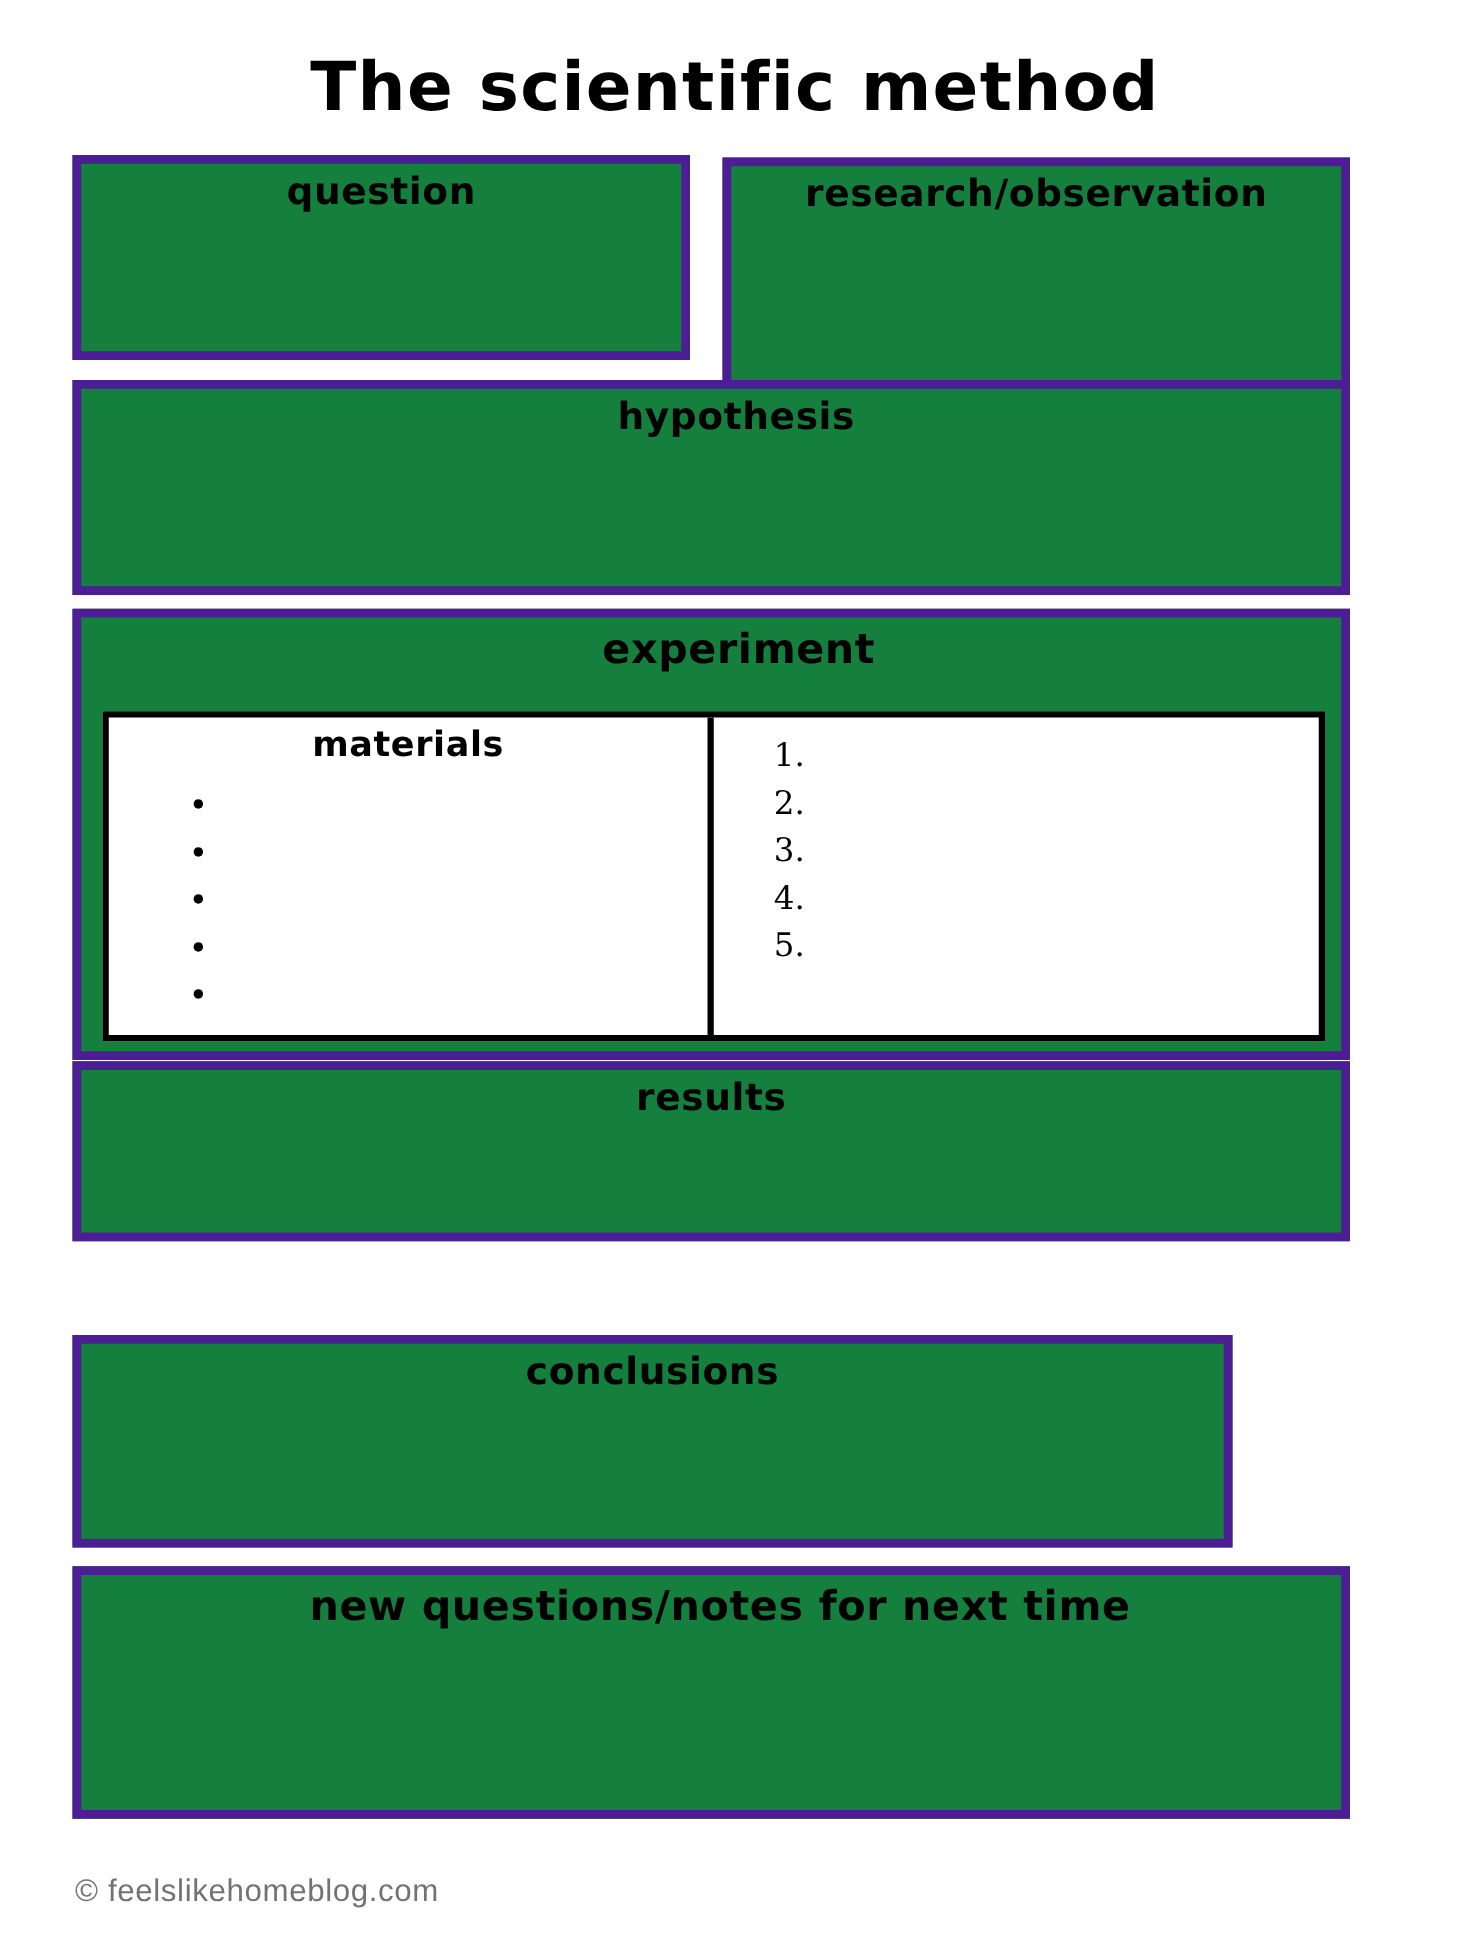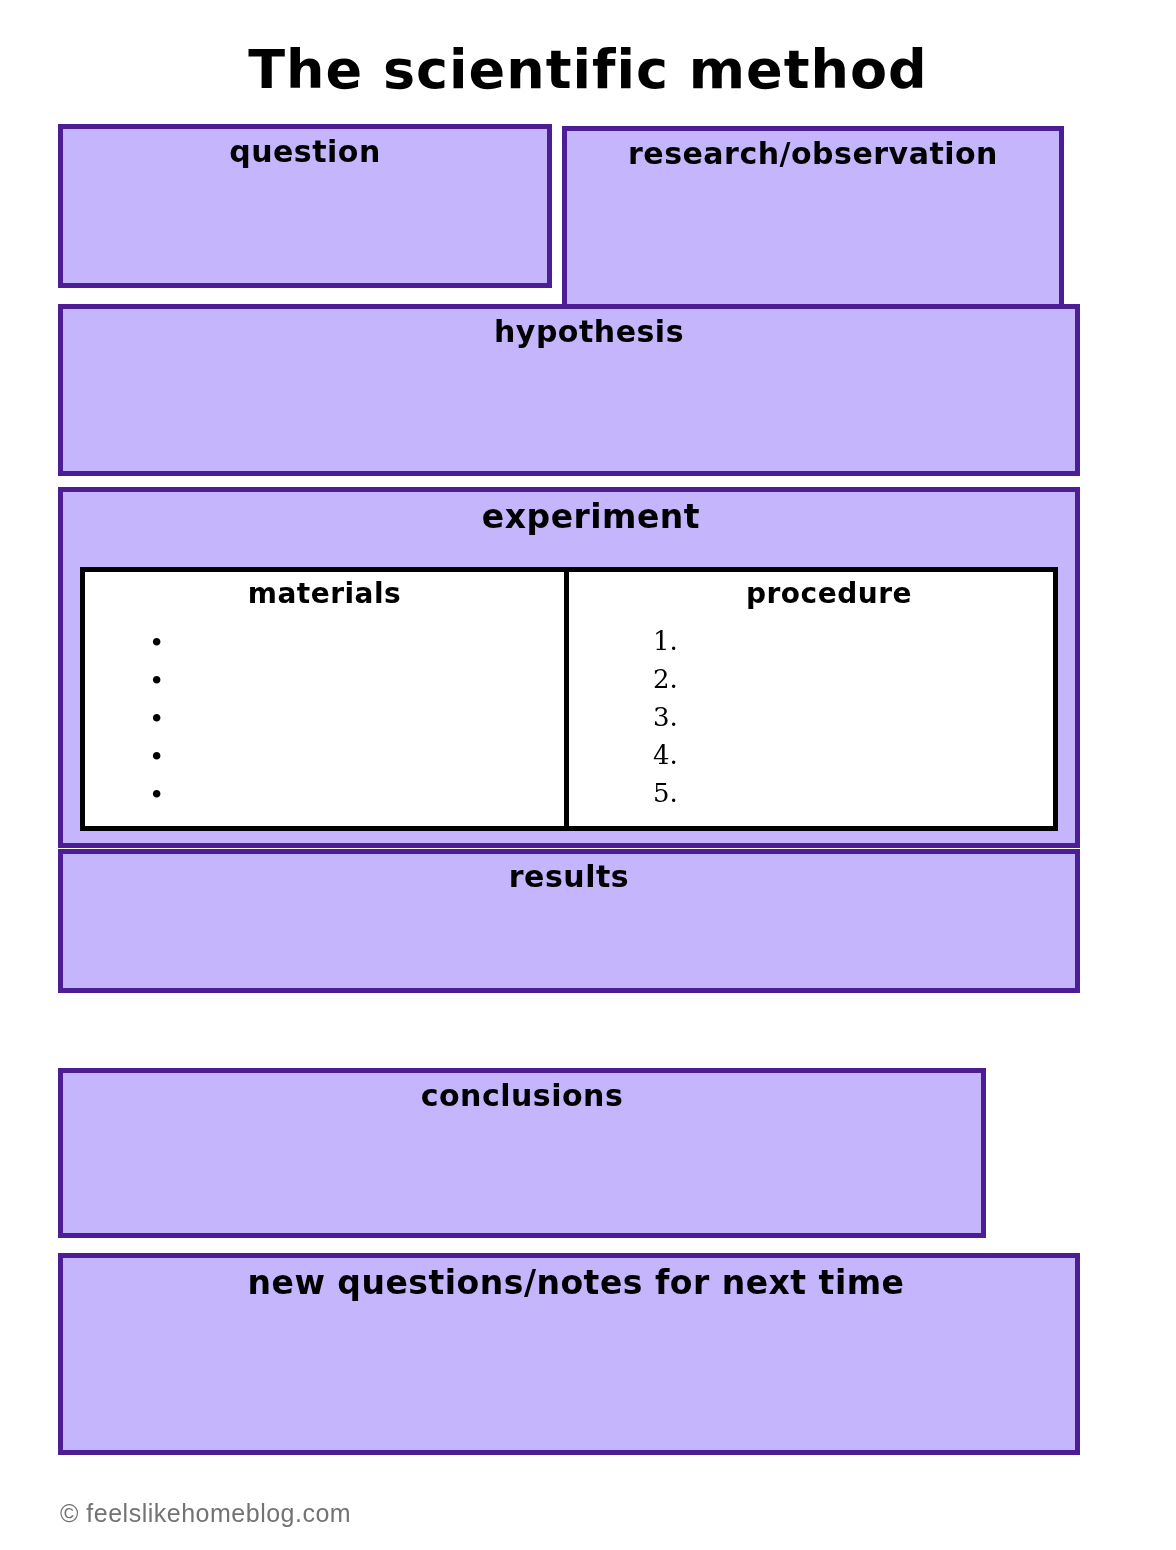--- a/index.html
+++ b/index.html
@@ -36,22 +36,22 @@
     line-height: 60px;
     letter-spacing: 1px;
     color: #000;
     text-transform: lowercase;
   }
   .title::first-letter { text-transform: uppercase; }
 
   
   .box {
     position: absolute;
-    border: 5px solid #4c1d95;
-    background: #c4b5fd;
+    border: 7px solid #4c1d95;
+    background: #15803d;
     box-sizing: border-box;
   }
   .box-label {
     text-align: center;
     font-family: "DejaVu Sans", sans-serif;
     font-weight: bold;
     font-size: 30px;
     line-height: 34px;
     letter-spacing: 0.5px;
     padding-top: 6px;
@@ -61,39 +61,38 @@
     font-size: 28px;
     line-height: 32px;
   }
   .box-label.lg {
     font-size: 33px;
     line-height: 38px;
   }
 
   
   #box-question        { left: 58px;  top: 124px;  width: 494px;  height: 164px; }
-  #box-research        { left: 562px; top: 126px;  width: 502px;  height: 196px; }
+  #box-research        { left: 578px; top: 126px;  width: 502px;  height: 196px; }
   #box-hypothesis      { left: 58px;  top: 304px;  width: 1022px; height: 172px; padding-left: 40px; }
   #box-experiment      { left: 58px;  top: 487px;  width: 1022px; height: 361px; padding-left: 44px; }
   #box-results         { left: 58px;  top: 849px;  width: 1022px; height: 144px; }
   #box-conclusions     { left: 58px;  top: 1068px; width: 928px; height: 170px; }
   #box-newquestions    { left: 58px;  top: 1253px; width: 1022px; height: 202px; padding-left: 14px; }
 
   
   #box-exp-inner {
     position: absolute;
     left: 17px;
     top: 75px;
     width: 978px;
     height: 264px;
     border: 5px solid #000;
     box-sizing: border-box;
     display: flex;
     background: #fff;
-    gap: 36px;
   }
   .exp-col {
     box-sizing: border-box;
     position: relative;
   }
   #col-materials {
     width: 484px;
     border-right: 5px solid #000;
   }
   #col-procedure {
@@ -178,21 +177,20 @@
         <ul class="materials-list">
           <li></li>
           <li></li>
           <li></li>
           <li></li>
           <li></li>
         </ul>
       </div>
 
       <div class="exp-col" id="col-procedure">
-        <div class="box-label sm">procedure</div>
         <ol class="procedure-list">
           <li>1.</li>
           <li>2.</li>
           <li>3.</li>
           <li>4.</li>
           <li>5.</li>
         </ol>
       </div>
 
     </div>

